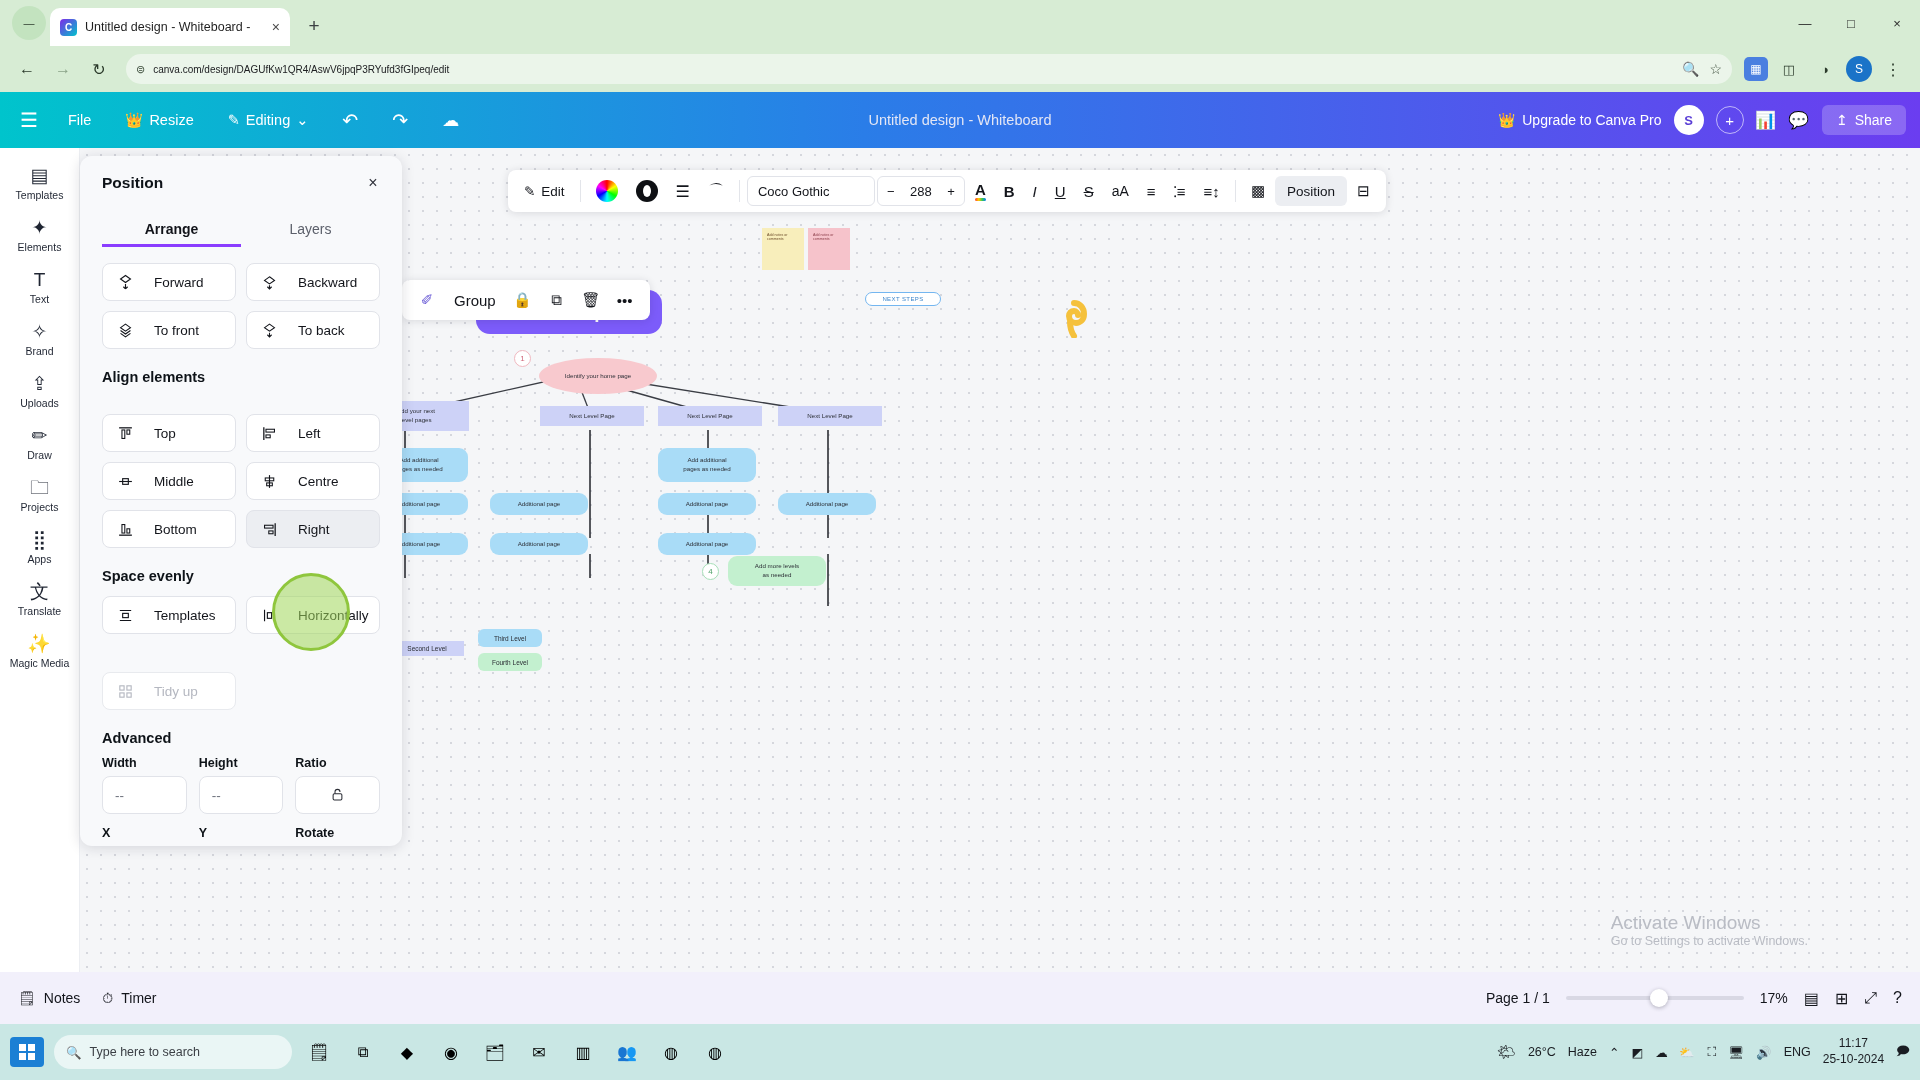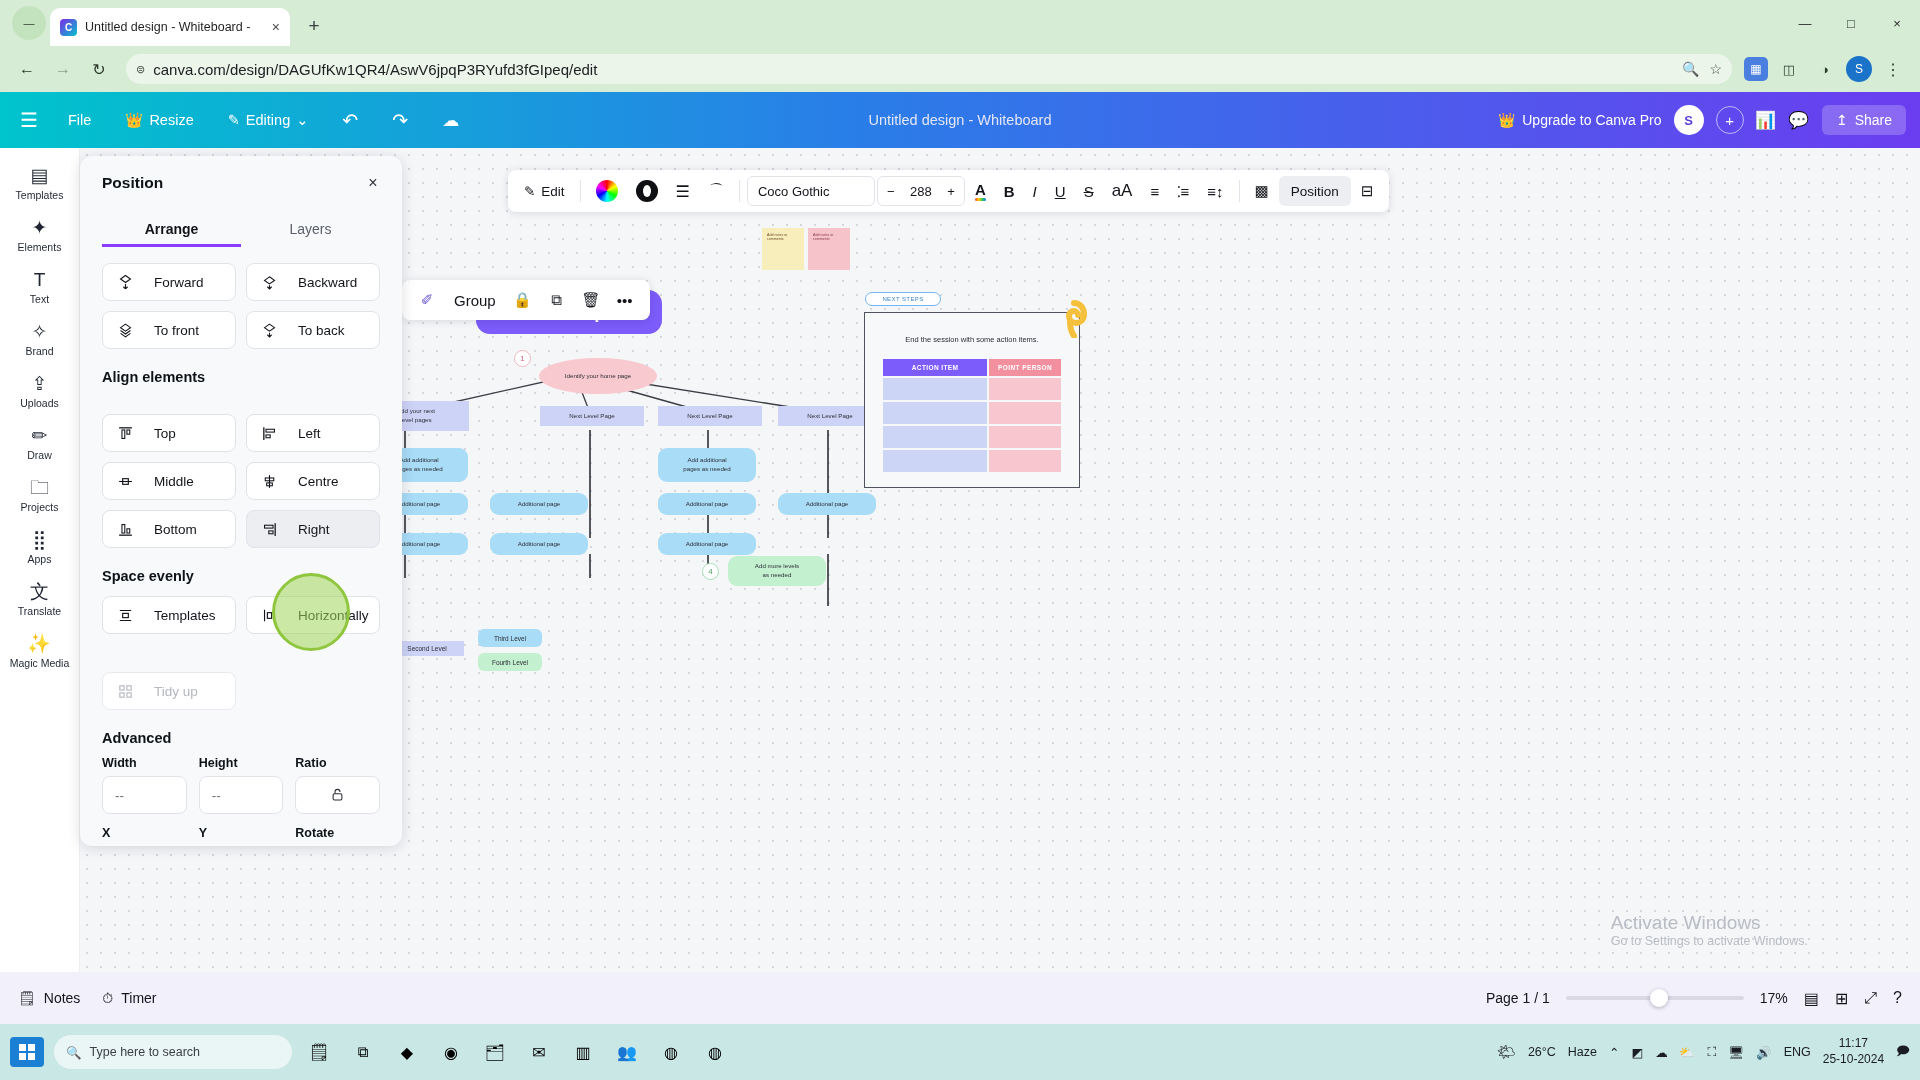--- a/index.html
+++ b/index.html
@@ -64,21 +64,21 @@
     width: 30px; height: 30px; border-radius: 15px;
     display: flex; align-items: center; justify-content: center;
     color: #2b3a2b; font-size: 16px;
   }
   .nav-ico.dim { color: #8aa388; }
   .omnibox {
     flex: 1 1 auto; height: 30px; background: #ebf5ea;
     border-radius: 15px; display: flex; align-items: center;
     padding: 0 10px; gap: 8px; margin: 0 6px;
   }
-  .omnibox .url { font-size: 15px; color: #202124; }
+  .omnibox .url { font-size: 10px; color: #202124; }
   .omni-right { display: flex; align-items: center; gap: 10px; margin-left: auto; }
   .omni-ico { font-size: 14px; color: #3a4a39; }
   .ext-ico {
     width: 24px;height:24px;border-radius:5px;display:flex;
     align-items:center;justify-content:center;font-size:12px;color:#fff;
   }
   .profile-circle {
     width: 26px; height: 26px; border-radius: 13px;
     background: #1a73c8; color: #fff; font-size: 12px;
     display: flex; align-items: center; justify-content: center;
@@ -671,21 +671,21 @@
         </div>
       <div class="tb-item">
           <i style="font-size:15px">I</i>
         </div>
       <div class="tb-item">
           <u style="font-size:15px">U</u>
         </div>
       <div class="tb-item">
           <s style="font-size:15px">S</s>
         </div>
-      <div class="tb-item" style="font-size:17px">aA</div>
+      <div class="tb-item" style="font-size:14px">aA</div>
       <div class="tb-item">
           <span style="font-size:15px">≡</span>
         </div>
       <div class="tb-item">
           <span style="font-size:15px">⁚≡</span>
         </div>
       <div class="tb-item">
           <span style="font-size:15px">≡↕</span>
         </div>
       <div class="tb-sep"></div>
@@ -828,41 +828,20 @@
 
     <div class="sm-node sm-round" style="left:290px; top:385px; width:98px; height:22px;">Additional page</div>
     <div class="sm-node sm-round" style="left:410px; top:385px; width:98px; height:22px;">Additional page</div>
     <div class="sm-node sm-round" style="left:578px; top:385px; width:98px; height:22px;">Additional page</div>
 
     <div class="sm-badge green" style="left:622px; top:415px;">4</div>
     <div class="sm-node sm-green" style="left:648px; top:408px; width:98px; height:30px; white-space:pre-line;">Add more levels
 as needed</div>
 
     <div class="pill blue" style="position:absolute;left:785px;top:144px;width:76px;">NEXT STEPS</div>
-    <div class="act-card" style="left:784px; top:164px; width:216px; height:176px;">
-      <div class="act-t" style="margin-top:22px;">
-        <span>End the session with some action items.</span>
-      </div>
-      <div style="position:absolute;left:18px;top:46px;width:178px;">
-        <div style="display:grid;grid-template-columns:1.45fr 1fr;gap:2px;">
-          <div class="act-h" style="background:#7c5cfa;height:17px;">ACTION ITEM</div>
-          <div class="act-h" style="background:#f2909f;height:17px;">POINT PERSON</div>
-        </div>
-        <div style="display:grid;grid-template-columns:1.45fr 1fr;gap:2px;margin-top:2px;">
-          <div style="background:#cdd5f7;height:22px;"></div>
-          <div style="background:#f8c6ce;height:22px;"></div>
-          <div style="background:#cdd5f7;height:22px;"></div>
-          <div style="background:#f8c6ce;height:22px;"></div>
-          <div style="background:#cdd5f7;height:22px;"></div>
-          <div style="background:#f8c6ce;height:22px;"></div>
-          <div style="background:#cdd5f7;height:22px;"></div>
-          <div style="background:#f8c6ce;height:22px;"></div>
-        </div>
-      </div>
-    </div>
 
     <svg style="position:absolute;left:980px;top:152px;" width="32" height="38" viewBox="0 0 32 38">
       <path d="M14 3 c6 0 10 5 10 11 c0 6 -4 9 -8 9 c-4 0 -7 -3 -7 -7 c0 -3 2 -5 5 -5 c2 0 4 2 4 4" fill="none" stroke="#f5c13c" stroke-width="6" stroke-linecap="round"></path>
       <path d="M10 22 c0 6 2 11 4 14" fill="none" stroke="#f5c13c" stroke-width="6" stroke-linecap="round"></path>
     </svg>
 
     <div class="watermark">
       <div class="wm1">Activate Windows</div>
       <div class="wm2">Go to Settings to activate Windows.</div>
     </div>

